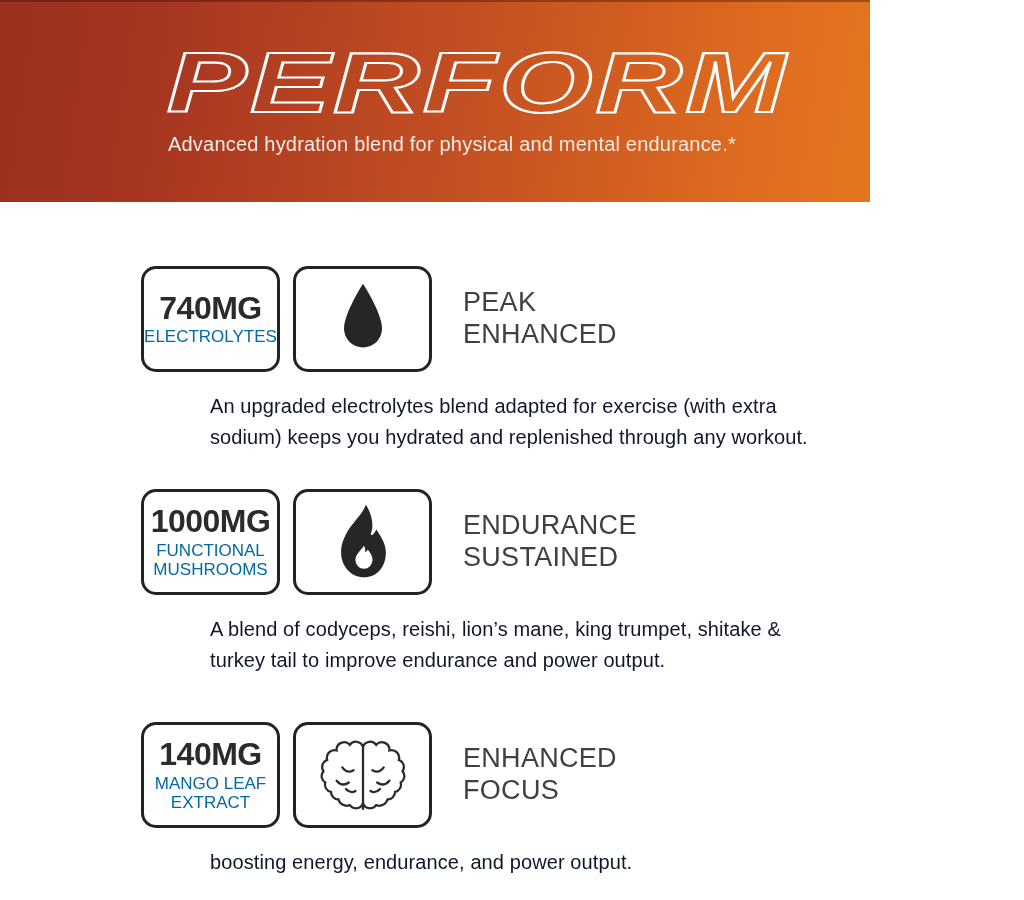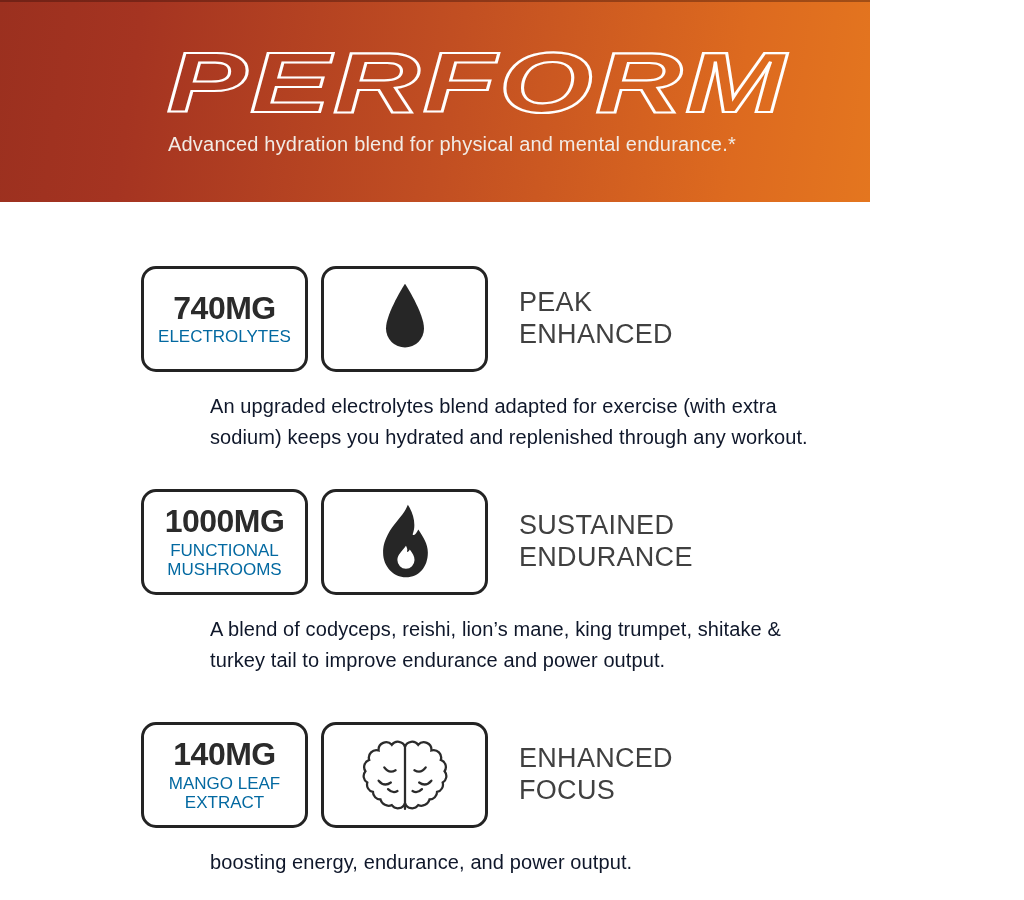--- a/index.html
+++ b/index.html
@@ -13,21 +13,21 @@
   .headline-svg{position:absolute;left:164px;top:40px;overflow:visible;}
   .headline-svg text{font-family:"Liberation Sans","DejaVu Sans",sans-serif;font-weight:bold;font-style:italic;}
   .subtitle{position:absolute;left:168px;top:133px;font-size:20px;letter-spacing:.2px;color:#f2ebe5;}
 
   
   .section{position:absolute;left:141px;width:760px;}
   .sec-1{top:266px;}
   .sec-2{top:489px;}
   .sec-3{top:722px;}
   .row{display:flex;gap:13px;height:106px;}
-  .stat-box,.icon-box{box-sizing:border-box;width:167px;height:106px;border:3px solid #232323;
+  .stat-box,.icon-box{box-sizing:border-box;width:139px;height:106px;border:3px solid #232323;
     border-radius:15px;background:#ffffff;display:flex;flex-direction:column;
     align-items:center;justify-content:center;}
   .amount{font-size:32px;font-weight:bold;color:#2b2b2b;letter-spacing:-.5px;line-height:1.02;white-space:nowrap;}
   .amount-label{margin-top:3px;text-align:center;}
   .amount-label span{display:block;font-size:17px;line-height:1.12;color:#0369a1;letter-spacing:0;}
   .feature-title{align-self:center;margin-left:18px;font-size:27px;line-height:1.18;
     color:#404040;letter-spacing:.3px;}
   .feature-title span{display:block;}
   .description{margin:19px 0 0 69px;font-size:20px;line-height:1.54;color:#0f172a;letter-spacing:.1px;}
   .description span{display:block;}
@@ -78,22 +78,22 @@
           <span>FUNCTIONAL</span>
           <span>MUSHROOMS</span>
         </div>
       </div>
       <div class="icon-box">
         <svg width="62" height="80" viewBox="0 0 64 84">
           <path fill-rule="evenodd" fill="#262626" d="M35 3 C31 14 20 22 14 34 C10 42 9 47 9 53 C9 68 20 79 33 79 C47 79 56 68 56 53 C56 44 51 37 46 29 C44 33 42 36 40 34 C44 24 41 12 35 3 Z M33 46 C29 52 24 55 24 61 A9 9 0 0 0 42 61 C42 57 40 54 37 50 C36 52 35 53 34 52 C35 50 34 48 33 46 Z"></path>
         </svg>
       </div>
       <div class="feature-title">
+        <span>ENDURANCE</span>
         <span>SUSTAINED</span>
-        <span>ENDURANCE</span>
       </div>
     </div>
     <div class="description">
       <span>A blend of codyceps, reishi, lion’s mane, king trumpet, shitake &amp;</span>
       <span>turkey tail to improve endurance and power output.</span>
     </div>
   </div>
 
   <div class="section sec-3">
     <div class="row">

